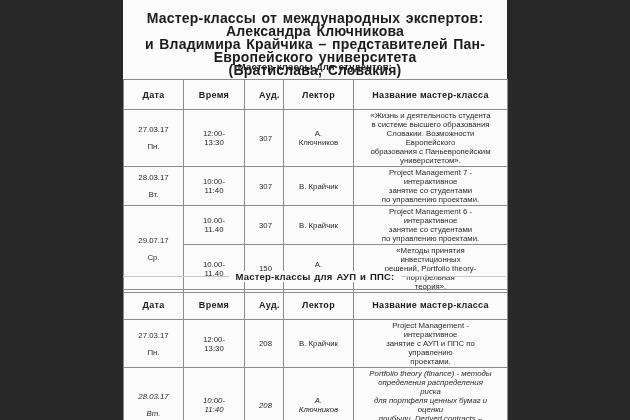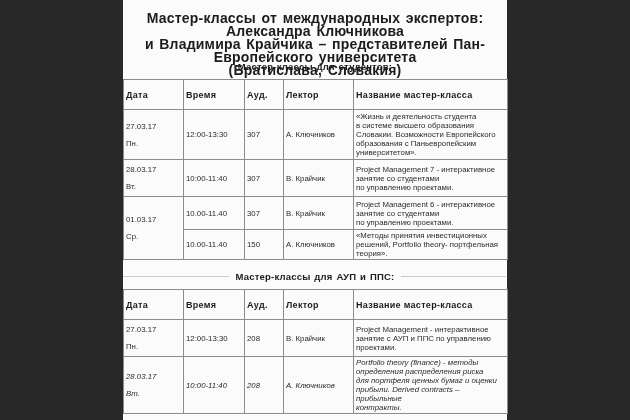--- a/index.html
+++ b/index.html
@@ -37,21 +37,21 @@
   }
   table.sched{
     position:absolute;left:0;width:384px;
     border-collapse:collapse;table-layout:fixed;
     background:transparent;
   }
   .table-1{top:79px;}
   .table-2{top:289px;}
   .sched th,.sched td{
     border:1px solid var(--table_border,#8c8c8c);
-    padding:1px 2px;text-align:left;vertical-align:middle;
+    padding:1px 14px;text-align:center;vertical-align:middle;
     overflow:hidden;
   }
   .sched th{
     font-size:9px;font-weight:700;letter-spacing:.3px;color:#1c1c1c;
     height:27px;
   }
   .sched td{font-size:7.8px;color:#2a2a2a;}
   .cell-date{white-space:pre-line;line-height:17px;}
   .date-merged{vertical-align:top;padding-top:7px;}
   .cell-title{
@@ -115,21 +115,21 @@
           <td class="cell-date">28.03.17
 Вт.</td>
           <td>10:00-11:40</td>
           <td>307</td>
           <td>В. Крайчик</td>
           <td class="cell-title">Project Management 7 - интерактивное
 занятие со студентами
 по управлению проектами.</td>
         </tr>
         <tr class="t1-r2">
-          <td class="cell-date date-merged" rowspan="2">01.03.17
+          <td class="cell-date date-merged" rowspan="2">29.07.17
 Ср.</td>
           <td>10.00-11.40</td>
           <td>307</td>
           <td>В. Крайчик</td>
           <td class="cell-title">Project Management 6 - интерактивное
 занятие со студентами
 по управлению проектами.</td>
         </tr>
         <tr class="t1-r3">
           <td>10.00-11.40</td>

